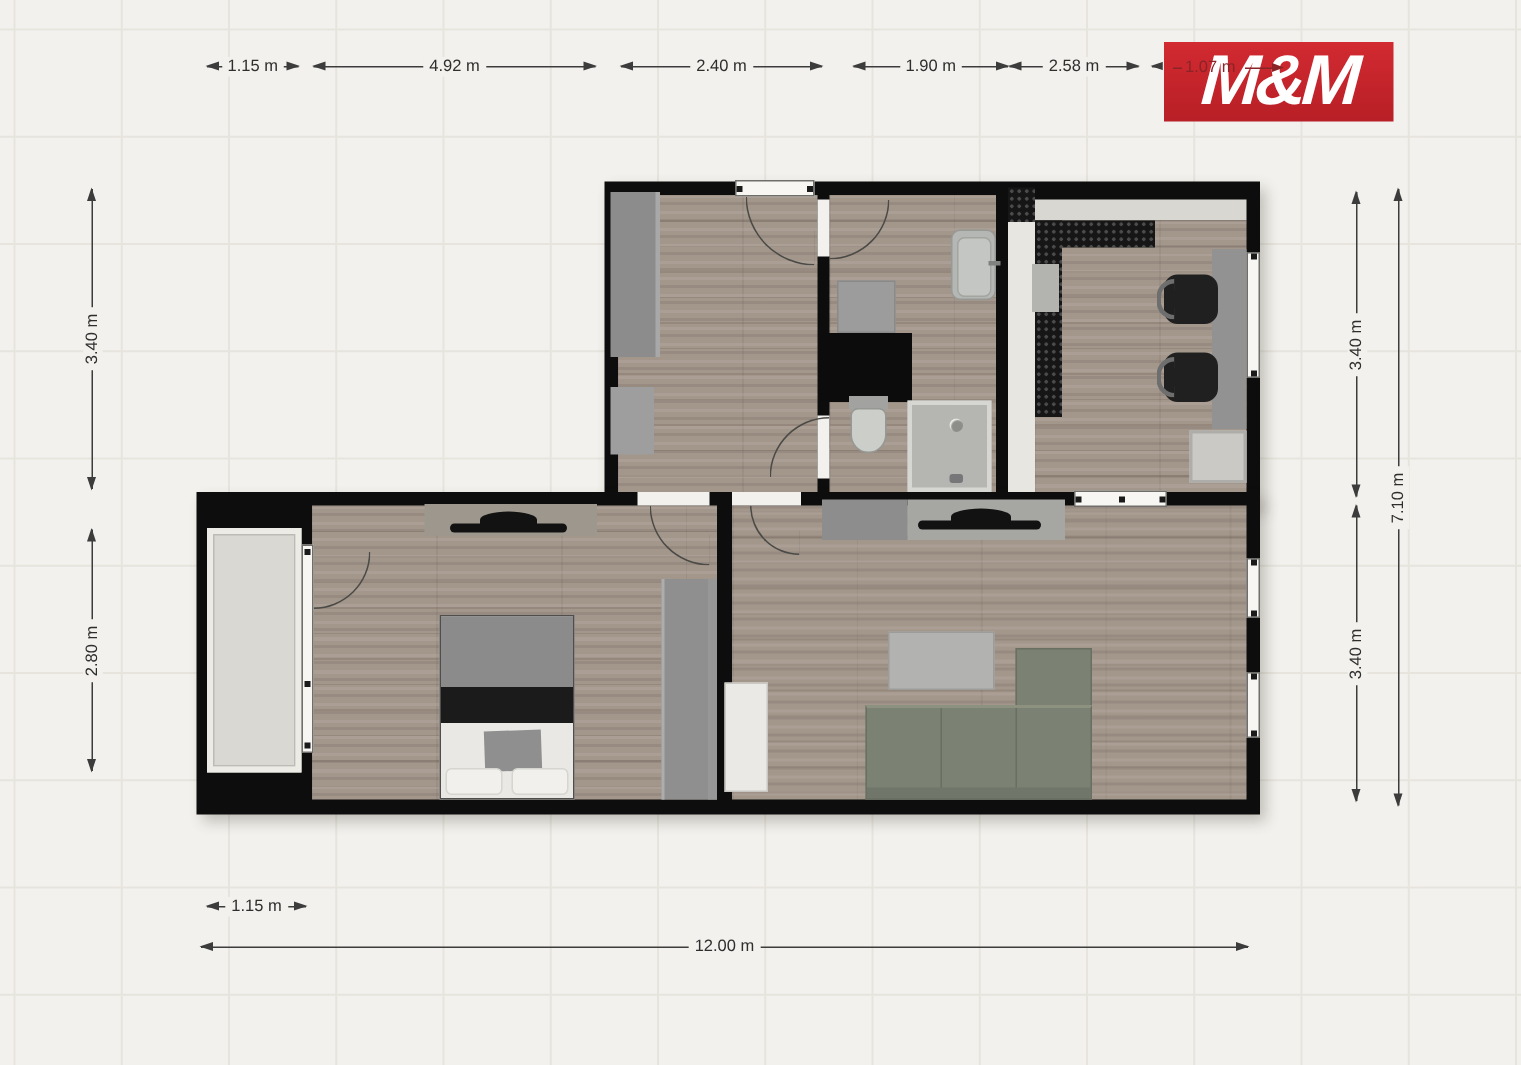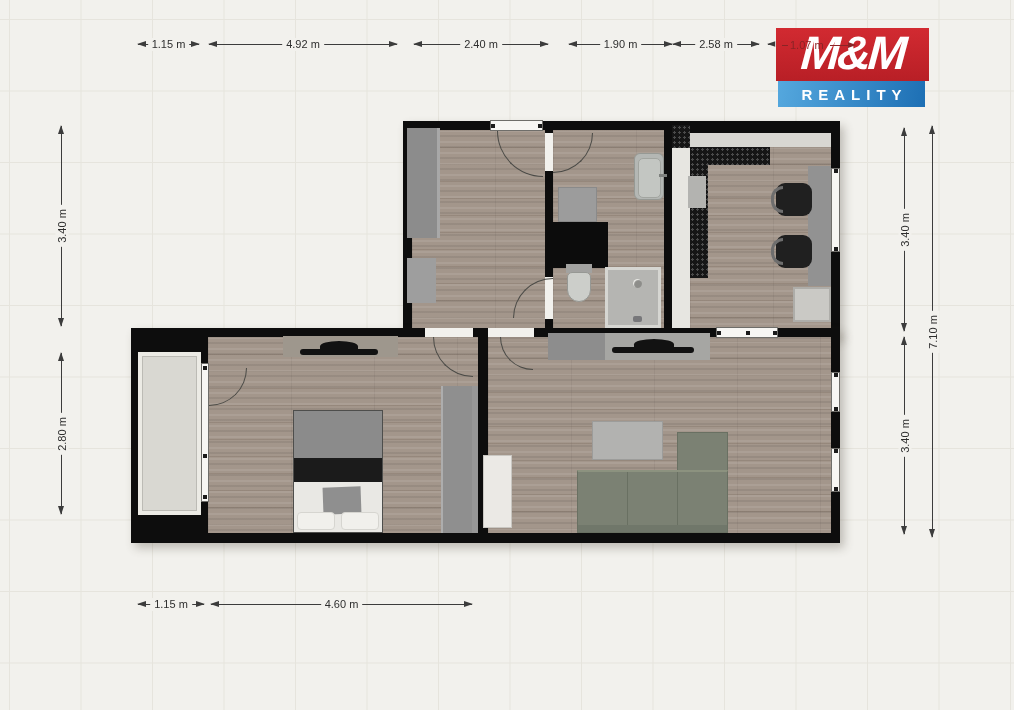--- a/index.html
+++ b/index.html
@@ -204,24 +204,24 @@
       <i class="al"></i>
       <i class="ar"></i>
       <span class="dl">1.07 m</span>
     </div>
 
   <div class="dim h" style="left:137px;top:599px;width:68px;">
       <i class="al"></i>
       <i class="ar"></i>
       <span class="dl">1.15 m</span>
     </div>
-  <div class="dim h" style="left:210px;top:599px;width:263px;">
-      <i class="al"></i>
-      <i class="ar"></i>
-      <span class="dl">4.60 m</span>
+  <div class="dim h" style="left:133px;top:626px;width:700px;">
+      <i class="al"></i>
+      <i class="ar"></i>
+      <span class="dl">12.00 m</span>
     </div>
 
   <div class="dim v" style="left:56px;top:125px;height:202px;">
       <i class="au"></i>
       <i class="ad"></i>
       <span class="dl">3.40 m</span>
     </div>
   <div class="dim v" style="left:56px;top:352px;height:163px;">
       <i class="au"></i>
       <i class="ad"></i>
@@ -239,23 +239,20 @@
       <span class="dl">3.40 m</span>
     </div>
   <div class="dim v" style="left:927px;top:125px;height:413px;">
       <i class="au"></i>
       <i class="ad"></i>
       <span class="dl">7.10 m</span>
     </div>
 
   <div class="abs" id="logo-red">
     <span>M&amp;M</span>
-  </div>
-  <div class="abs" id="logo-blue">
-    <span>REALITY</span>
   </div>
   <div class="abs" id="logo-dim">
     <span class="ln" style="left:0;width:6px;"></span>
     <span style="position:absolute;left:8px;top:0;">1.07 m</span>
     <span class="ln" style="left:48px;width:18px;"></span>
     <span class="tri"></span>
   </div>
 
 </div>
 

